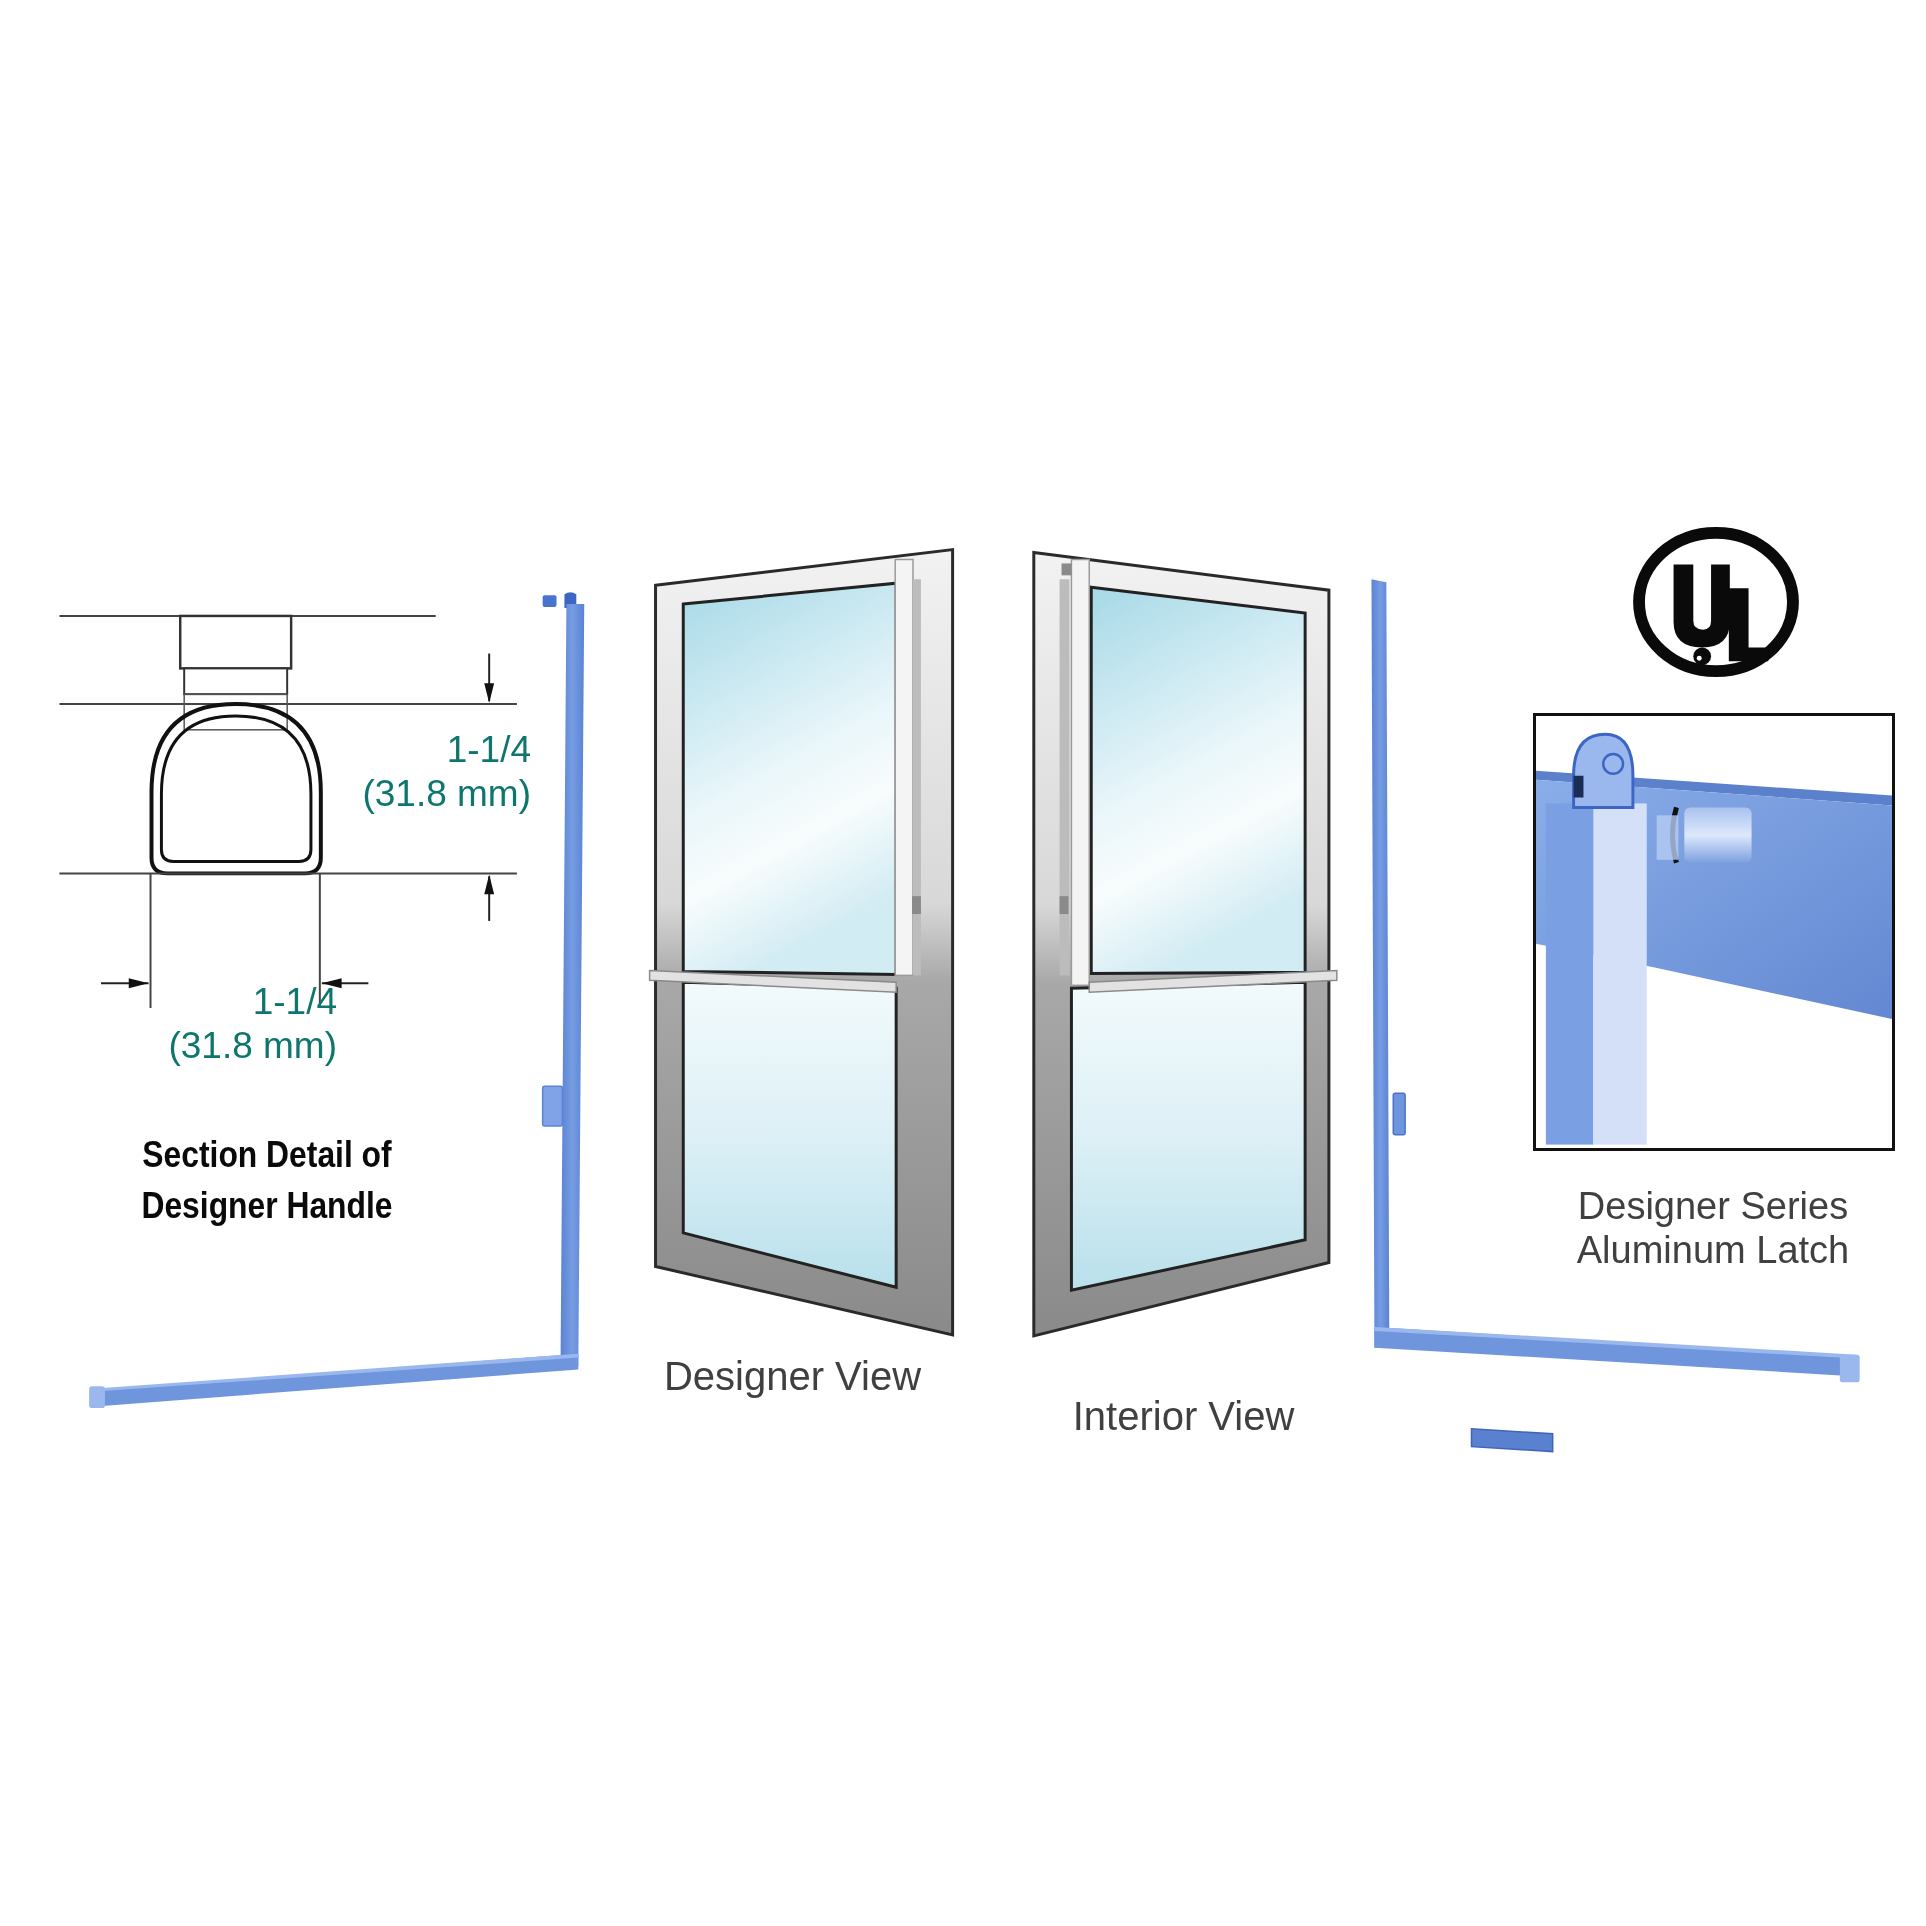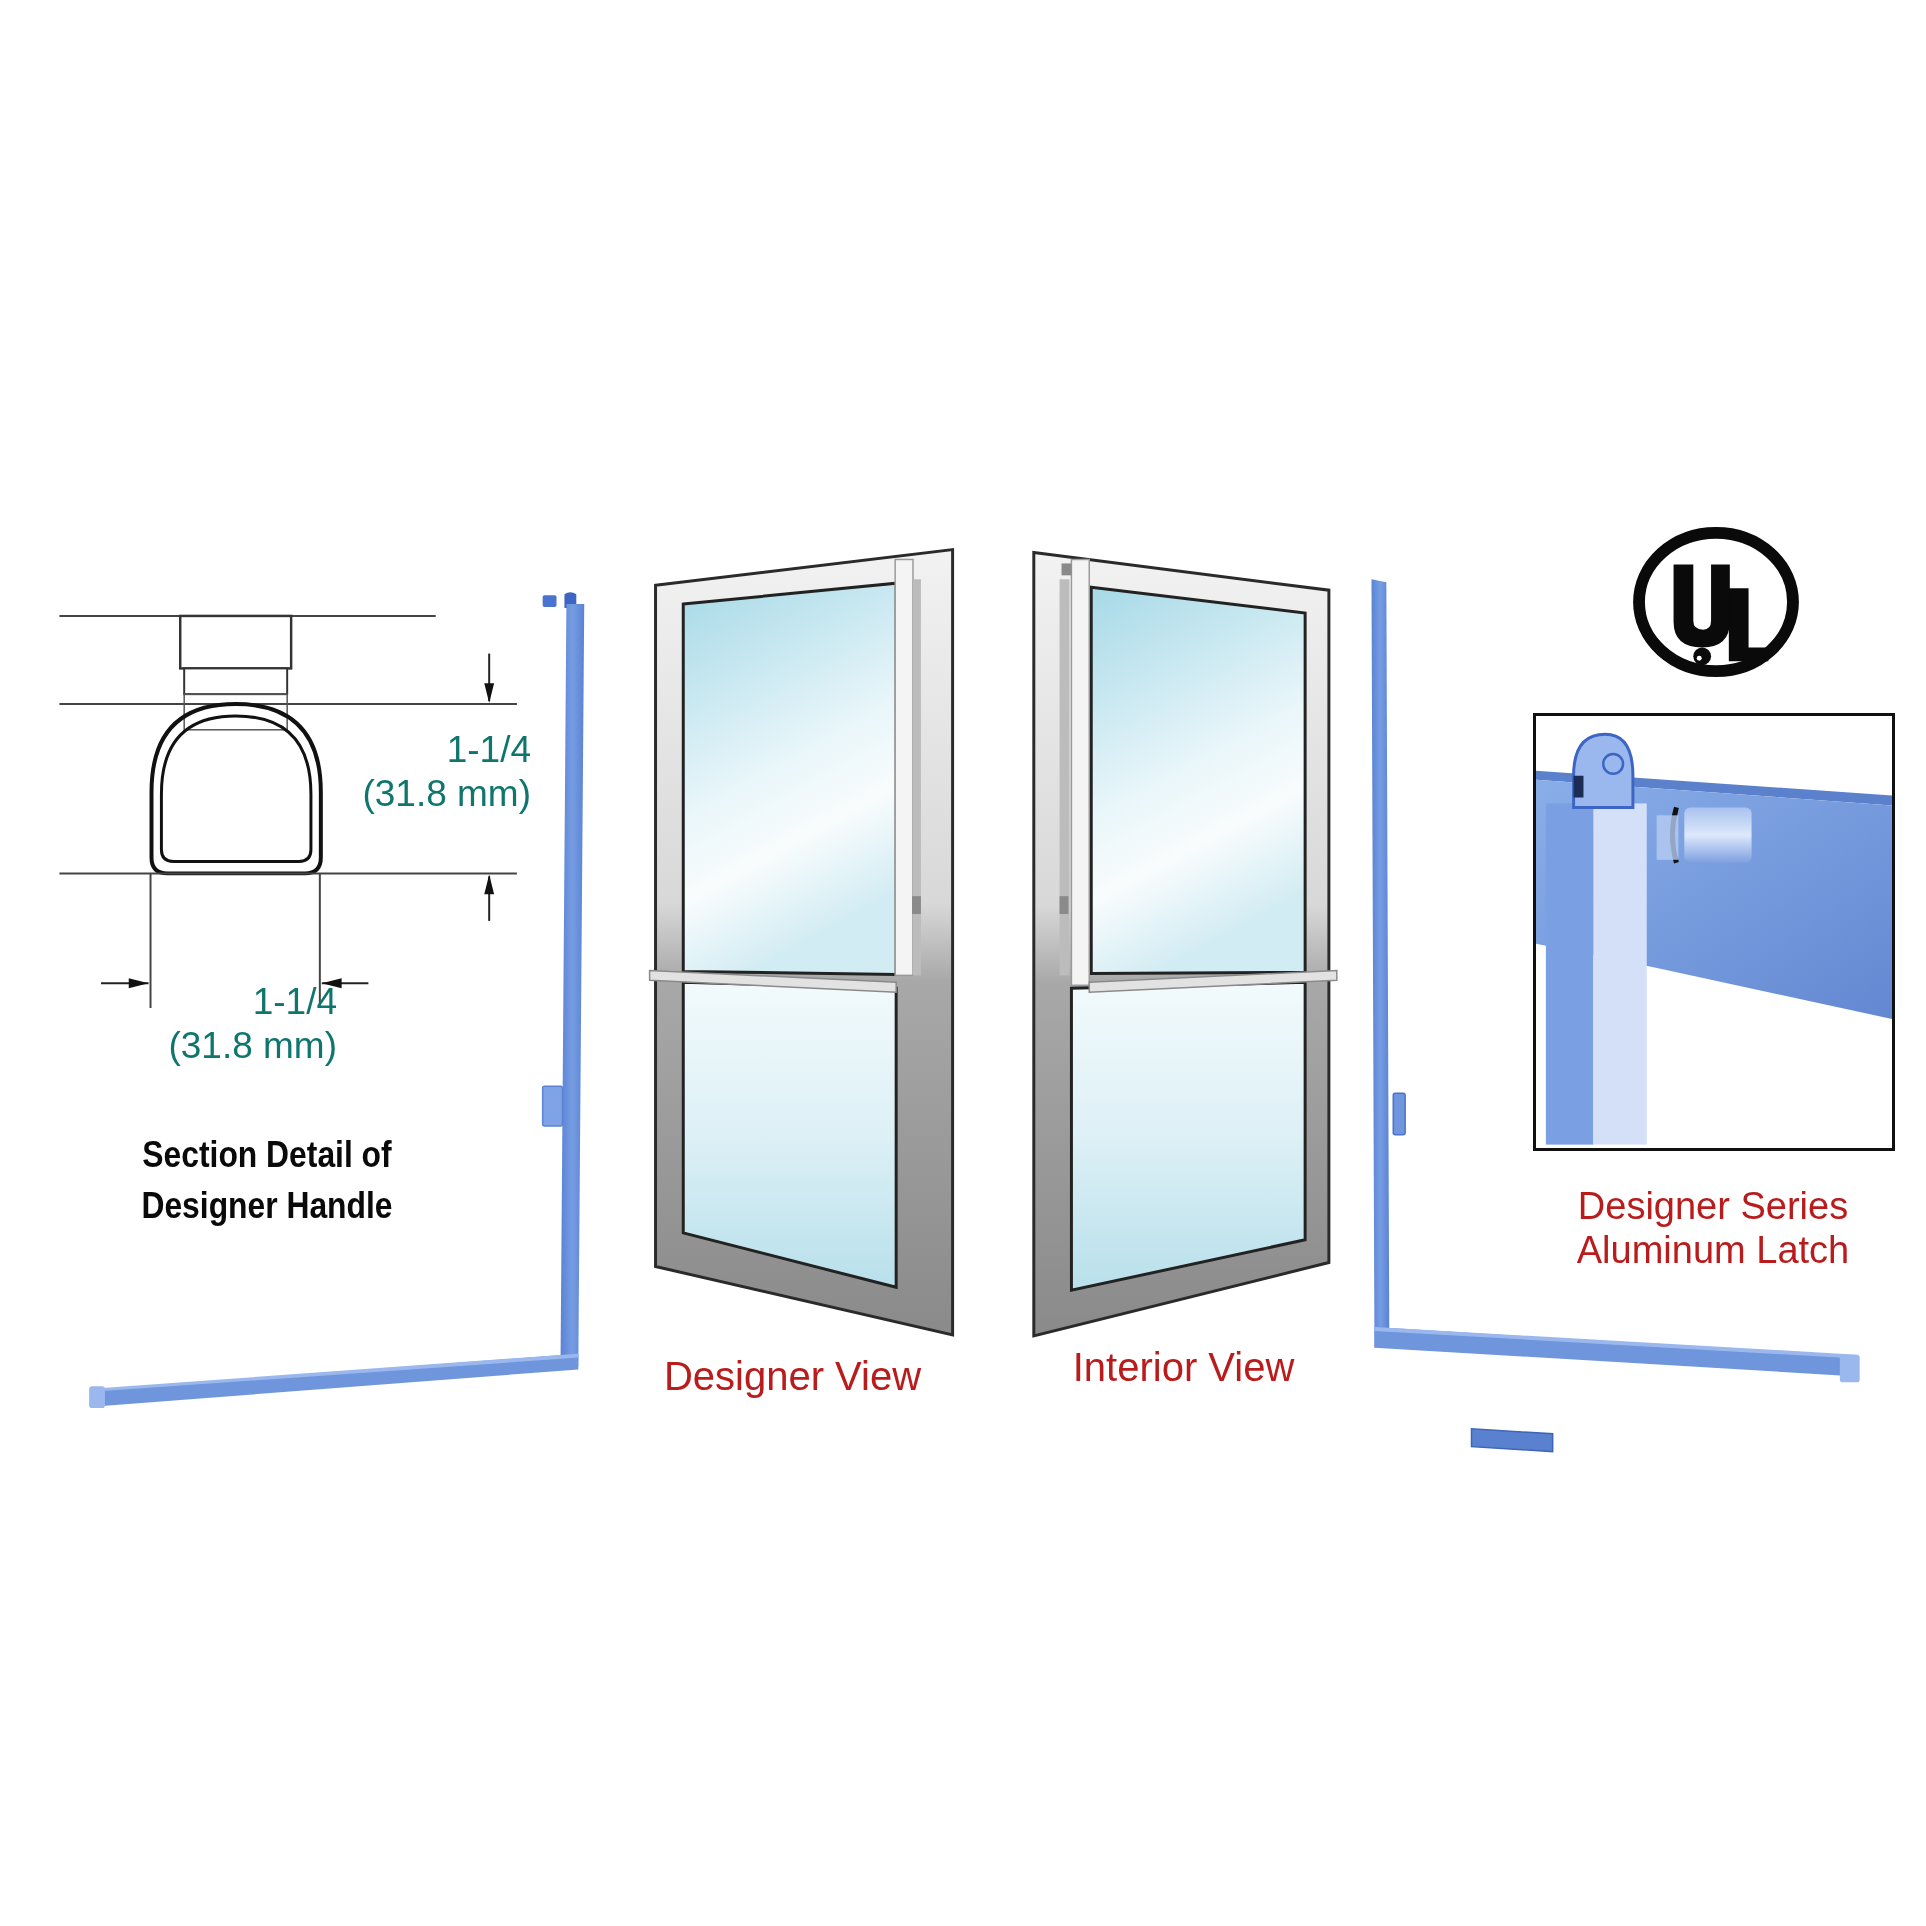--- a/index.html
+++ b/index.html
@@ -5,21 +5,21 @@
   html, body { margin: 0; padding: 0; background: #ffffff; }
   body { width: 1927px; height: 1927px; position: relative; overflow: hidden;
          font-family: "Liberation Sans", sans-serif; }
   svg.full { position: absolute; left: 0; top: 0; }
   .dim-text { position: absolute; font-family: "Liberation Sans", sans-serif;
               font-size: 37px; color: #0f766e; text-align: right; line-height: 44px; }
   .bold-caption { position: absolute; font-family: "Liberation Sans", sans-serif;
                   font-weight: bold; font-size: 37px; color: #0a0a0a; text-align: center;
                   line-height: 51px; transform: scaleX(0.86); transform-origin: center; }
   .caption { position: absolute; font-family: "Liberation Sans", sans-serif;
-             font-size: 40px; color: #b91c1c; text-align: center; line-height: 44px; }
+             font-size: 40px; color: #404040; text-align: center; line-height: 44px; }
   .latch-box { position: absolute; left: 1533px; top: 713px; width: 356px; height: 432px;
                border: 3px solid #111; background: #fff; overflow: hidden; }
   .ul-logo { position: absolute; left: 1632px; top: 527px; width: 168px; height: 150px; }
 </style>
 </head>
 <body>
 
 <div>
   <svg class="full" width="1927" height="1927" viewBox="0 0 1946 1946">
 
@@ -131,21 +131,21 @@
     <rect x="1082" y="565" width="18" height="430" fill="#f4f4f4" stroke="#9a9a9a" stroke-width="1.5"></rect>
     <rect x="1070" y="585" width="10" height="400" fill="#bcbcbc"></rect>
     <rect x="1070" y="905" width="9" height="18" fill="#8a8a8a"></rect>
     <rect x="1072" y="569" width="10" height="12" fill="#8a8a8a"></rect>
 
     <polygon points="1100,992 1350,980 1350,990 1100,1002" fill="#e2e2e2" stroke="#8a8a8a" stroke-width="1.5"></polygon>
   </g>
 </svg>
 
 <div class="caption" style="left:634px; top:1354px; width:317px;">Designer View</div>
-<div class="caption" style="left:1025px; top:1345px; width:317px;">Interior View</div>
+<div class="caption" style="left:1025px; top:1394px; width:317px;">Interior View</div>
 
 <svg class="full" width="1927" height="1927" viewBox="0 0 1946 1946">
   <defs>
     <linearGradient id="blueV2" x1="0" x2="1" y1="0" y2="0">
       <stop offset="0" stop-color="#5a83d4"></stop>
       <stop offset="0.5" stop-color="#769ce2"></stop>
       <stop offset="1" stop-color="#5a83d4"></stop>
     </linearGradient>
   </defs>
   <polygon points="1385,585 1400,588 1403,1356 1388,1361" fill="url(#blueV2)"></polygon>

